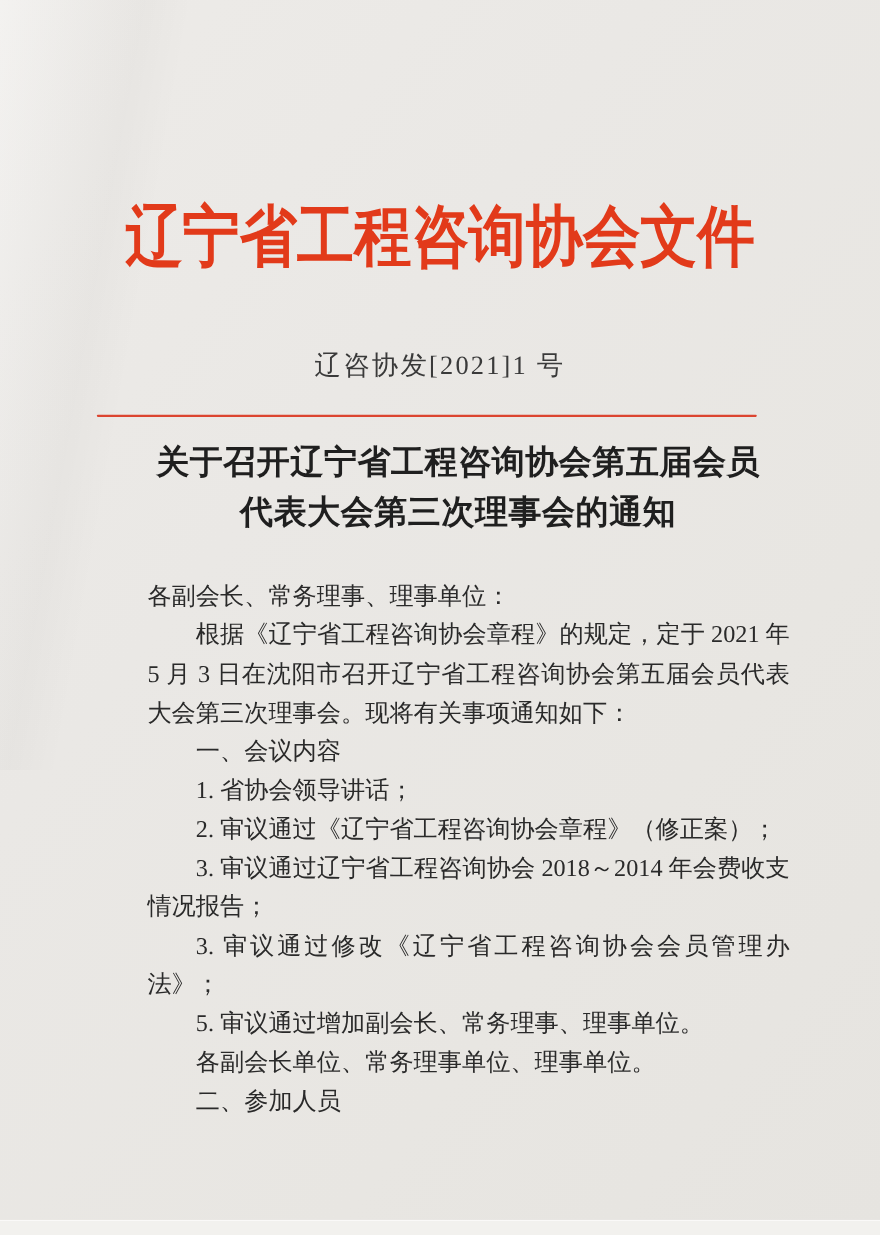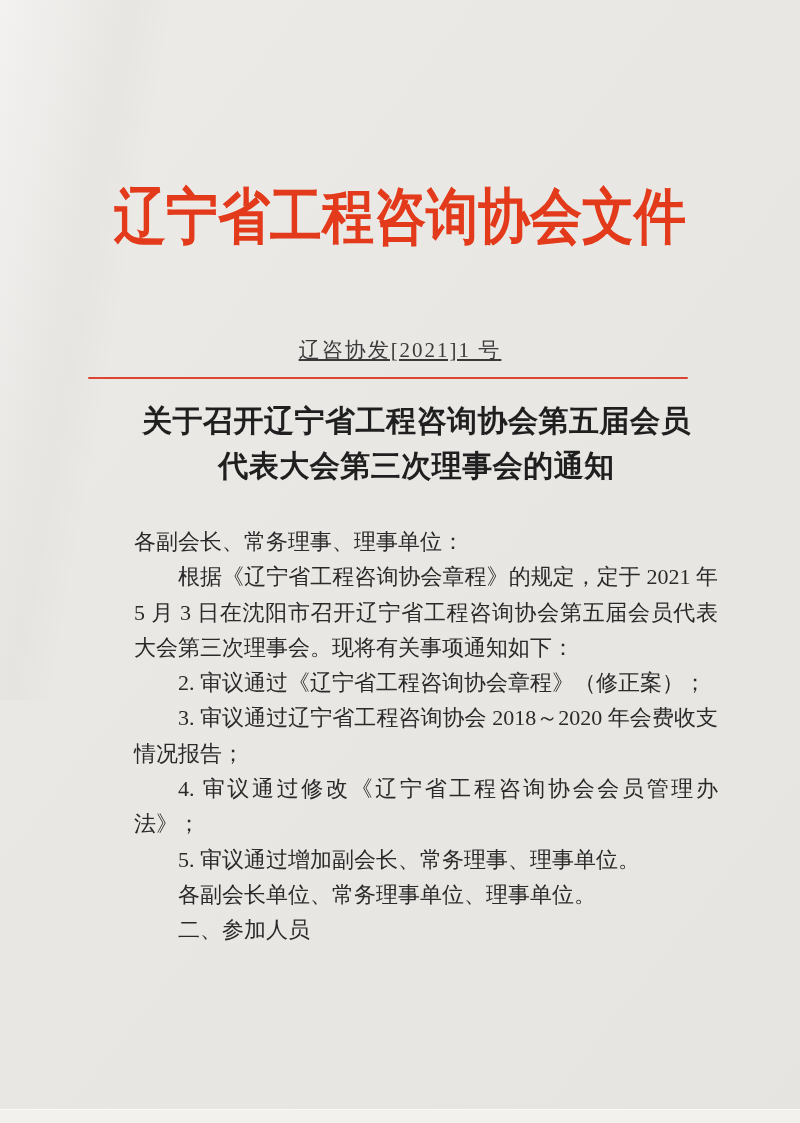--- a/index.html
+++ b/index.html
@@ -42,28 +42,27 @@
     font-size: 52px;
     font-weight: bold;
     letter-spacing: 0px;
     line-height: 62px;
     transform: scaleY(1.16);
     transform-origin: center top;
     white-space: nowrap;
   }
   .doc-number {
     position: absolute;
-    top: 336px;
+    top: 316px;
     left: 0;
     width: 100%;
     text-align: center;
-    font-size: 21px;
+    font-size: 24px;
     color: #3a3a3a;
     letter-spacing: 2px;
-    text-decoration: underline;
   }
   .red-rule {
     position: absolute;
     top: 377px;
     left: 88px;
     width: 600px;
     height: 2px;
     background: #dc4530;
     border-radius: 1px;
   }
@@ -109,23 +108,25 @@
   <div class="red-rule"></div>
 
   <h1 class="notice-title">
     <span>关于召开辽宁省工程咨询协会第五届会员</span>
     <span>代表大会第三次理事会的通知</span>
   </h1>
 
   <div class="doc-body">
     <p>各副会长、常务理事、理事单位：</p>
     <p class="indent">根据《辽宁省工程咨询协会章程》的规定，定于 2021 年 5 月 3 日在沈阳市召开辽宁省工程咨询协会第五届会员代表大会第三次理事会。现将有关事项通知如下：</p>
+    <p class="indent">一、会议内容</p>
+    <p class="indent">1. 省协会领导讲话；</p>
     <p class="indent">2. 审议通过《辽宁省工程咨询协会章程》（修正案）；</p>
-    <p class="indent">3. 审议通过辽宁省工程咨询协会 2018～2020 年会费收支情况报告；</p>
-    <p class="indent">4. 审议通过修改《辽宁省工程咨询协会会员管理办法》；</p>
+    <p class="indent">3. 审议通过辽宁省工程咨询协会 2018～2014 年会费收支情况报告；</p>
+    <p class="indent">3. 审议通过修改《辽宁省工程咨询协会会员管理办法》；</p>
     <p class="indent">5. 审议通过增加副会长、常务理事、理事单位。</p>
     <p class="indent">各副会长单位、常务理事单位、理事单位。</p>
     <p class="indent">二、参加人员</p>
   </div>
 
   <div class="scan-edge-bottom"></div>
 
 </div>
 
 </body></html>

